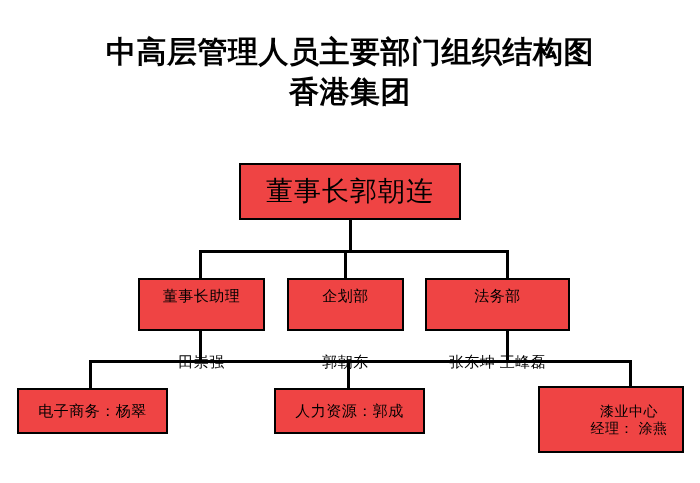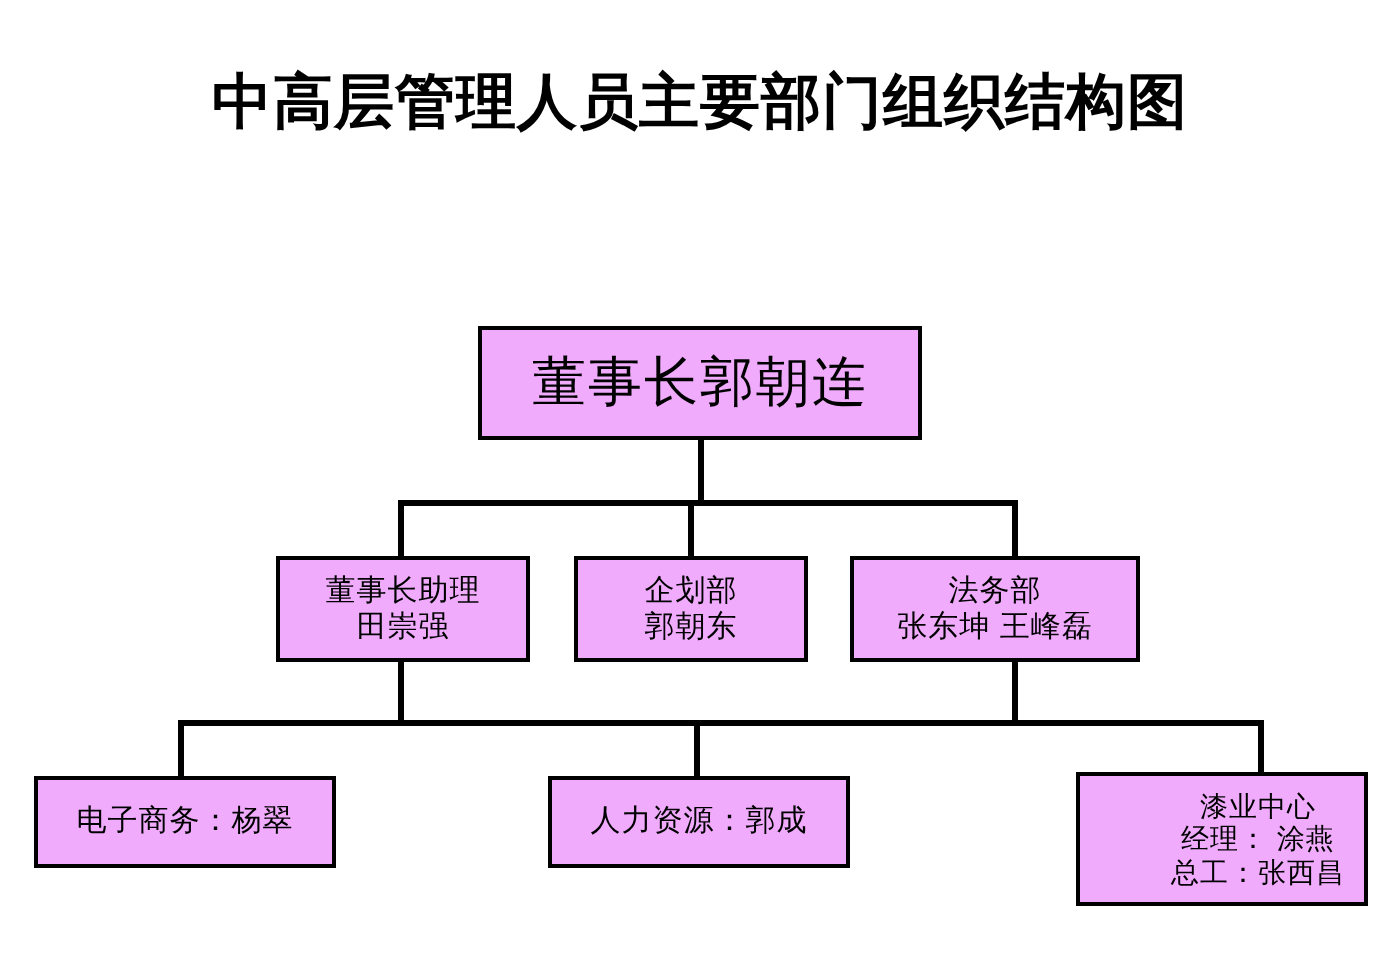--- a/index.html
+++ b/index.html
@@ -34,21 +34,21 @@
     line-height: 40px;
     letter-spacing: 0.5px;
     white-space: nowrap;
   }
 
   
   .node {
     position: absolute;
     box-sizing: border-box;
     border: 2px solid #000000;
-    background: #f0abfc;
+    background: #ef4444;
     display: flex;
     flex-direction: column;
     align-items: center;
     justify-content: center;
     text-align: center;
     z-index: 2;
   }
   .node .line {
     white-space: nowrap;
     line-height: 1.18;
@@ -65,20 +65,21 @@
     letter-spacing: 1px;
   }
 
   .node-mid {
     top: 278px;
     height: 53px;
   }
   .node-mid .line {
     font-size: 15px;
     letter-spacing: 0.5px;
+    margin-top: 48px;
   }
   .node-assistant { left: 138px; width: 127px; }
   .node-planning  { left: 287px; width: 117px; }
   .node-legal     { left: 425px; width: 145px; }
 
   .node-leaf .line {
     font-size: 15px;
     letter-spacing: 0.5px;
   }
   .node-ecommerce { left: 17px;  top: 388px; width: 151px; height: 46px; }
@@ -114,20 +115,21 @@
   .c-drop-hr        { left: 347px; top: 360px; height: 29px; }
   .c-drop-paint     { left: 629px; top: 360px; height: 27px; }
 </style>
 </head>
 <body>
 
 <div id="chart-root">
 
   <div class="title-block">
     <div class="title-line">中高层管理人员主要部门组织结构图</div>
+    <div class="title-line">香港集团</div>
   </div>
 
   <div class="conn conn-v c-root-stem"></div>
   <div class="conn conn-h c-upper-bar"></div>
   <div class="conn conn-v c-drop-assistant"></div>
   <div class="conn conn-v c-drop-planning"></div>
   <div class="conn conn-v c-drop-legal"></div>
 
   <div class="conn conn-v c-assistant-down"></div>
   <div class="conn conn-v c-legal-down"></div>
@@ -159,16 +161,15 @@
     <div class="line">人力资源：郭成</div>
   </div>
 
   <div class="node node-leaf node-ecommerce">
     <div class="line">电子商务：杨翠</div>
   </div>
 
   <div class="node node-leaf node-paint">
     <div class="line">漆业中心</div>
     <div class="line">经理： 涂燕</div>
-    <div class="line">总工：张西昌</div>
   </div>
 
 </div>
 
 </body></html>

